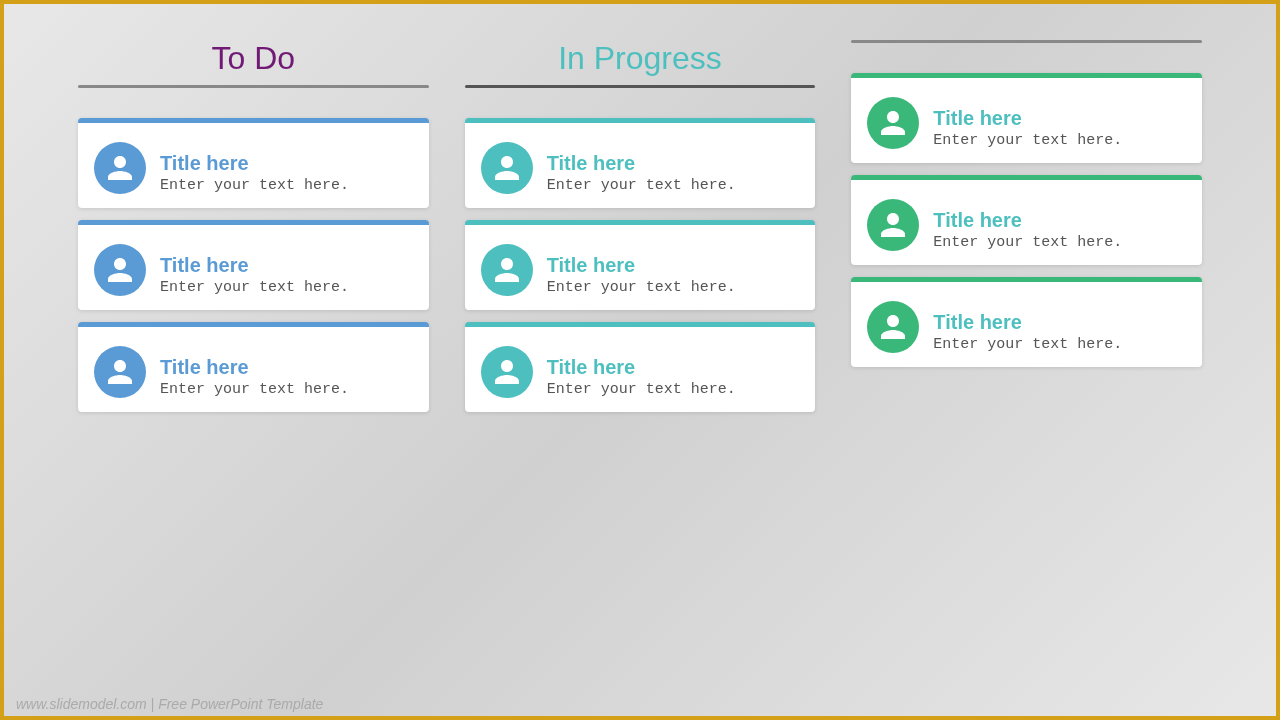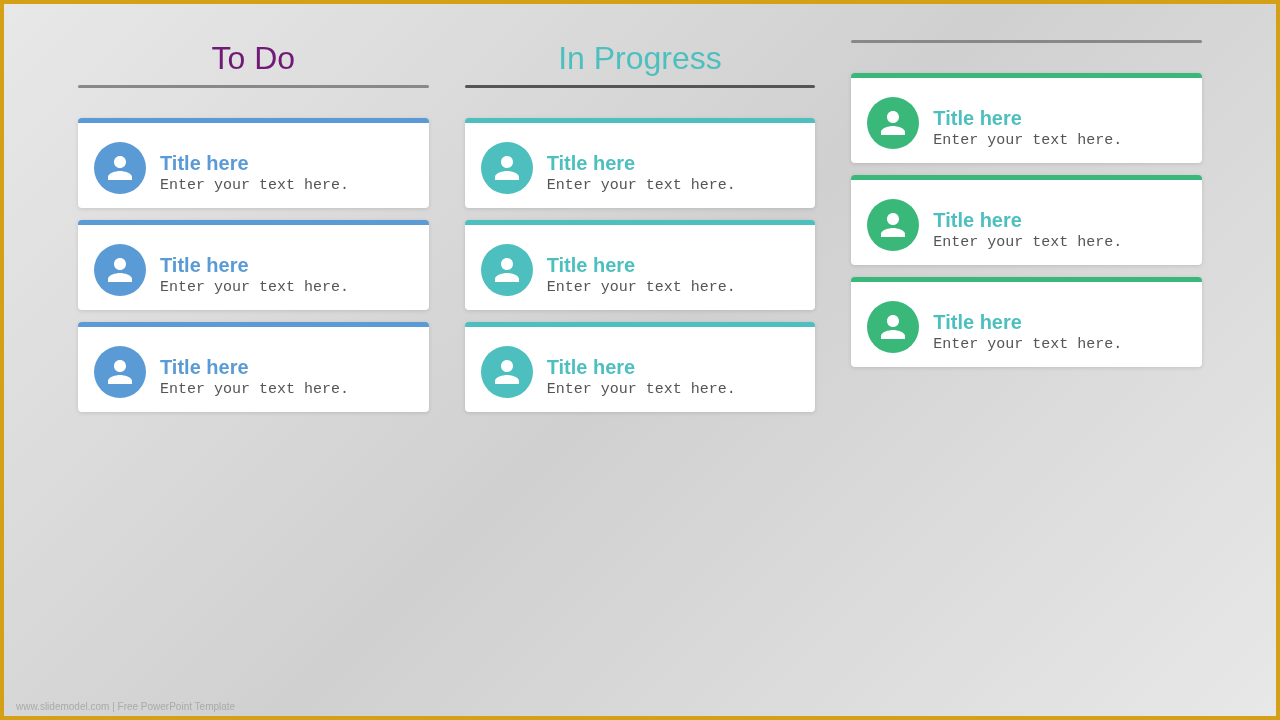--- a/index.html
+++ b/index.html
@@ -125,23 +125,24 @@
       font-size: 15px;
       color: #555;
       font-weight: 400;
       font-family: Liberation Mono, monospace;
     }
 
     .watermark {
       position: absolute;
       bottom: 8px;
       left: 16px;
-      font-size: 10px;
+      font-size: 14px;
       color: #aaa;
       z-index: 10;
+      font-style: italic;
     }
   </style>
 </head>
 <body>
 
 <div class="board">
 
   <div class="column column-todo">
     <div class="column-header">
       <div class="column-title">To Do</div>

